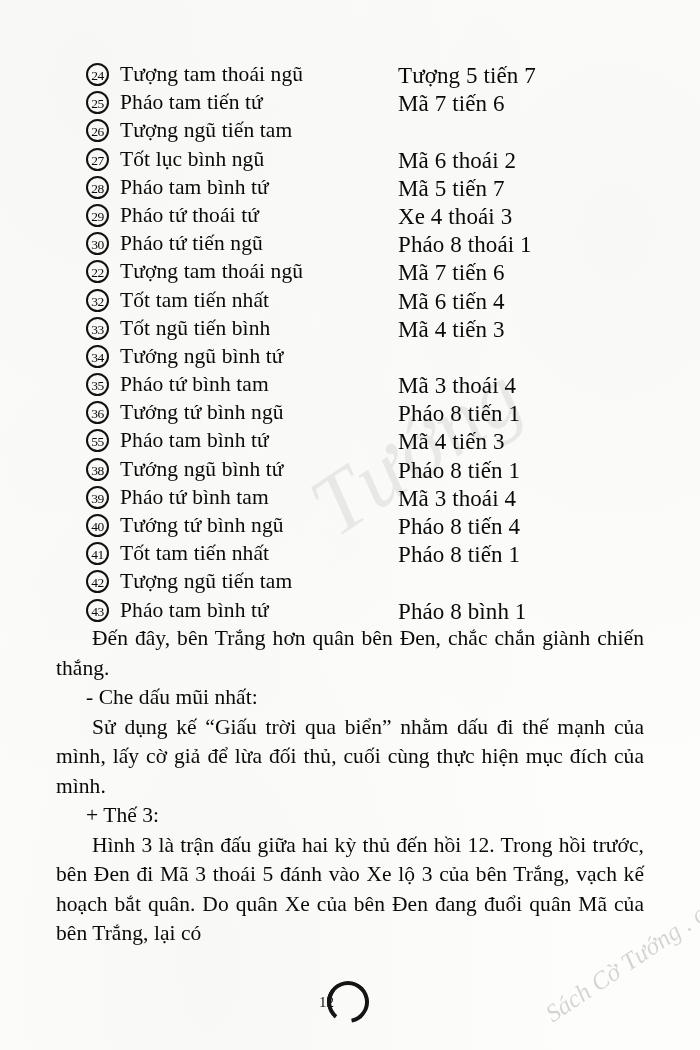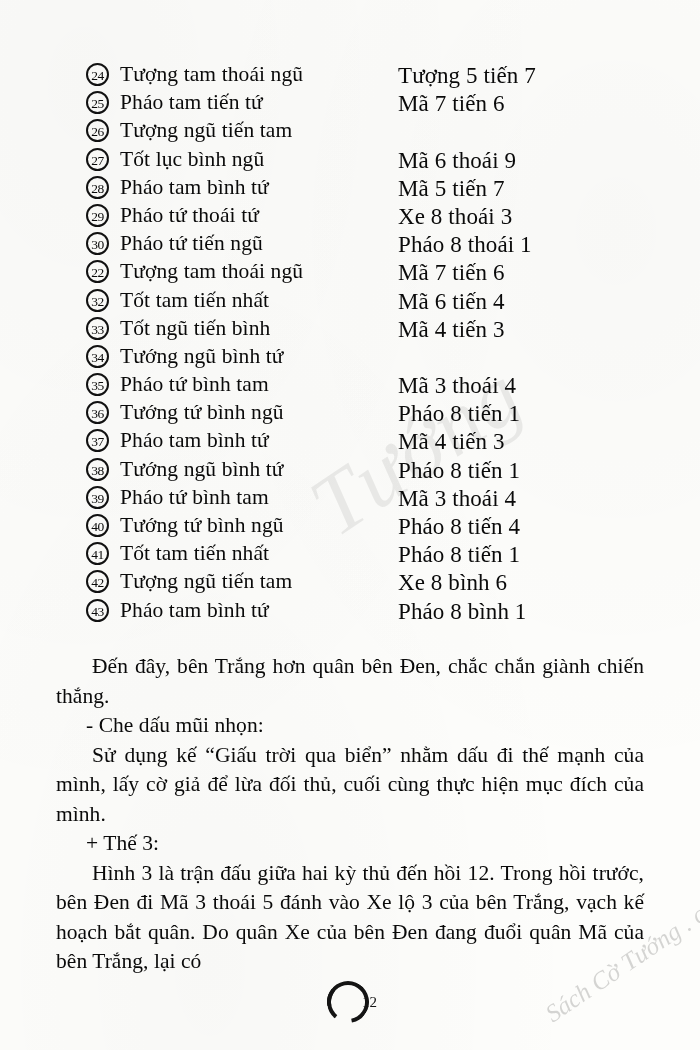--- a/index.html
+++ b/index.html
@@ -104,21 +104,21 @@
     flex: 1 1 auto;
     font-size: 23px;
     line-height: 1;
     letter-spacing: 0.1px;
   }
 
   
   #prose {
     position: absolute;
     left: 56px;
-    top: 652px;
+    top: 624px;
     width: 588px;
     font-family: Liberation Serif, serif;
   }
 
   #prose p {
     margin: 0;
     font-size: 21.5px;
     line-height: 29.5px;
     text-align: justify;
     text-justify: inter-word;
@@ -171,21 +171,21 @@
     transform: rotate(-6deg);
     box-sizing: border-box;
   }
   .pagenum-text {
     position: absolute;
     left: 0;
     top: 0;
     width: 58px;
     height: 48px;
     line-height: 48px;
-    text-align: right;
+    text-align: left;
     font-size: 15px;
     font-family: "Liberation Serif", "DejaVu Serif", serif;
     color: #141414;
   }
 </style>
 </head>
 <body>
 
 <div id="page">
 
@@ -213,35 +213,35 @@
           <div class="move-num">
             <span>26</span>
           </div>
           <div class="move-white">Tượng ngũ tiến tam</div>
         </div>
         <div class="move-row">
           <div class="move-num">
             <span>27</span>
           </div>
           <div class="move-white">Tốt lục bình ngũ</div>
-          <div class="move-black">Mã 6 thoái 9</div>
+          <div class="move-black">Mã 6 thoái 2</div>
         </div>
         <div class="move-row">
           <div class="move-num">
             <span>28</span>
           </div>
           <div class="move-white">Pháo tam bình tứ</div>
           <div class="move-black">Mã 5 tiến 7</div>
         </div>
         <div class="move-row">
           <div class="move-num">
             <span>29</span>
           </div>
           <div class="move-white">Pháo tứ thoái tứ</div>
-          <div class="move-black">Xe 8 thoái 3</div>
+          <div class="move-black">Xe 4 thoái 3</div>
         </div>
         <div class="move-row">
           <div class="move-num">
             <span>30</span>
           </div>
           <div class="move-white">Pháo tứ tiến ngũ</div>
           <div class="move-black">Pháo 8 thoái 1</div>
         </div>
         <div class="move-row">
           <div class="move-num">
@@ -279,21 +279,21 @@
         </div>
         <div class="move-row">
           <div class="move-num">
             <span>36</span>
           </div>
           <div class="move-white">Tướng tứ bình ngũ</div>
           <div class="move-black">Pháo 8 tiến 1</div>
         </div>
         <div class="move-row">
           <div class="move-num">
-            <span>37</span>
+            <span>55</span>
           </div>
           <div class="move-white">Pháo tam bình tứ</div>
           <div class="move-black">Mã 4 tiến 3</div>
         </div>
         <div class="move-row">
           <div class="move-num">
             <span>38</span>
           </div>
           <div class="move-white">Tướng ngũ bình tứ</div>
           <div class="move-black">Pháo 8 tiến 1</div>
@@ -317,34 +317,33 @@
             <span>41</span>
           </div>
           <div class="move-white">Tốt tam tiến nhất</div>
           <div class="move-black">Pháo 8 tiến 1</div>
         </div>
         <div class="move-row">
           <div class="move-num">
             <span>42</span>
           </div>
           <div class="move-white">Tượng ngũ tiến tam</div>
-          <div class="move-black">Xe 8 bình 6</div>
         </div>
         <div class="move-row">
           <div class="move-num">
             <span>43</span>
           </div>
           <div class="move-white">Pháo tam bình tứ</div>
           <div class="move-black">Pháo 8 bình 1</div>
         </div>
       </div>
 
     <div id="prose">
       <p class="indent">Đến đây, bên Trắng hơn quân bên Đen, chắc chắn giành chiến thắng.</p>
-      <p class="sub">- Che dấu mũi nhọn:</p>
+      <p class="sub">- Che dấu mũi nhất:</p>
       <p class="indent">Sử dụng kế “Giấu trời qua biển” nhằm dấu đi thế mạnh của mình, lấy cờ giả để lừa đối thủ, cuối cùng thực hiện mục đích của mình.</p>
       <p class="sub">+ Thế 3:</p>
       <p class="indent">Hình 3 là trận đấu giữa hai kỳ thủ đến hồi 12. Trong hồi trước, bên Đen đi Mã 3 thoái 5 đánh vào Xe lộ 3 của bên Trắng, vạch kế hoạch bắt quân. Do quân Xe của bên Đen đang đuổi quân Mã của bên Trắng, lại có</p>
     </div>
 
   </div>
 
   <div id="page-footer">
     <div class="pagenum-wrap">
       <div class="pagenum-ring"></div>

